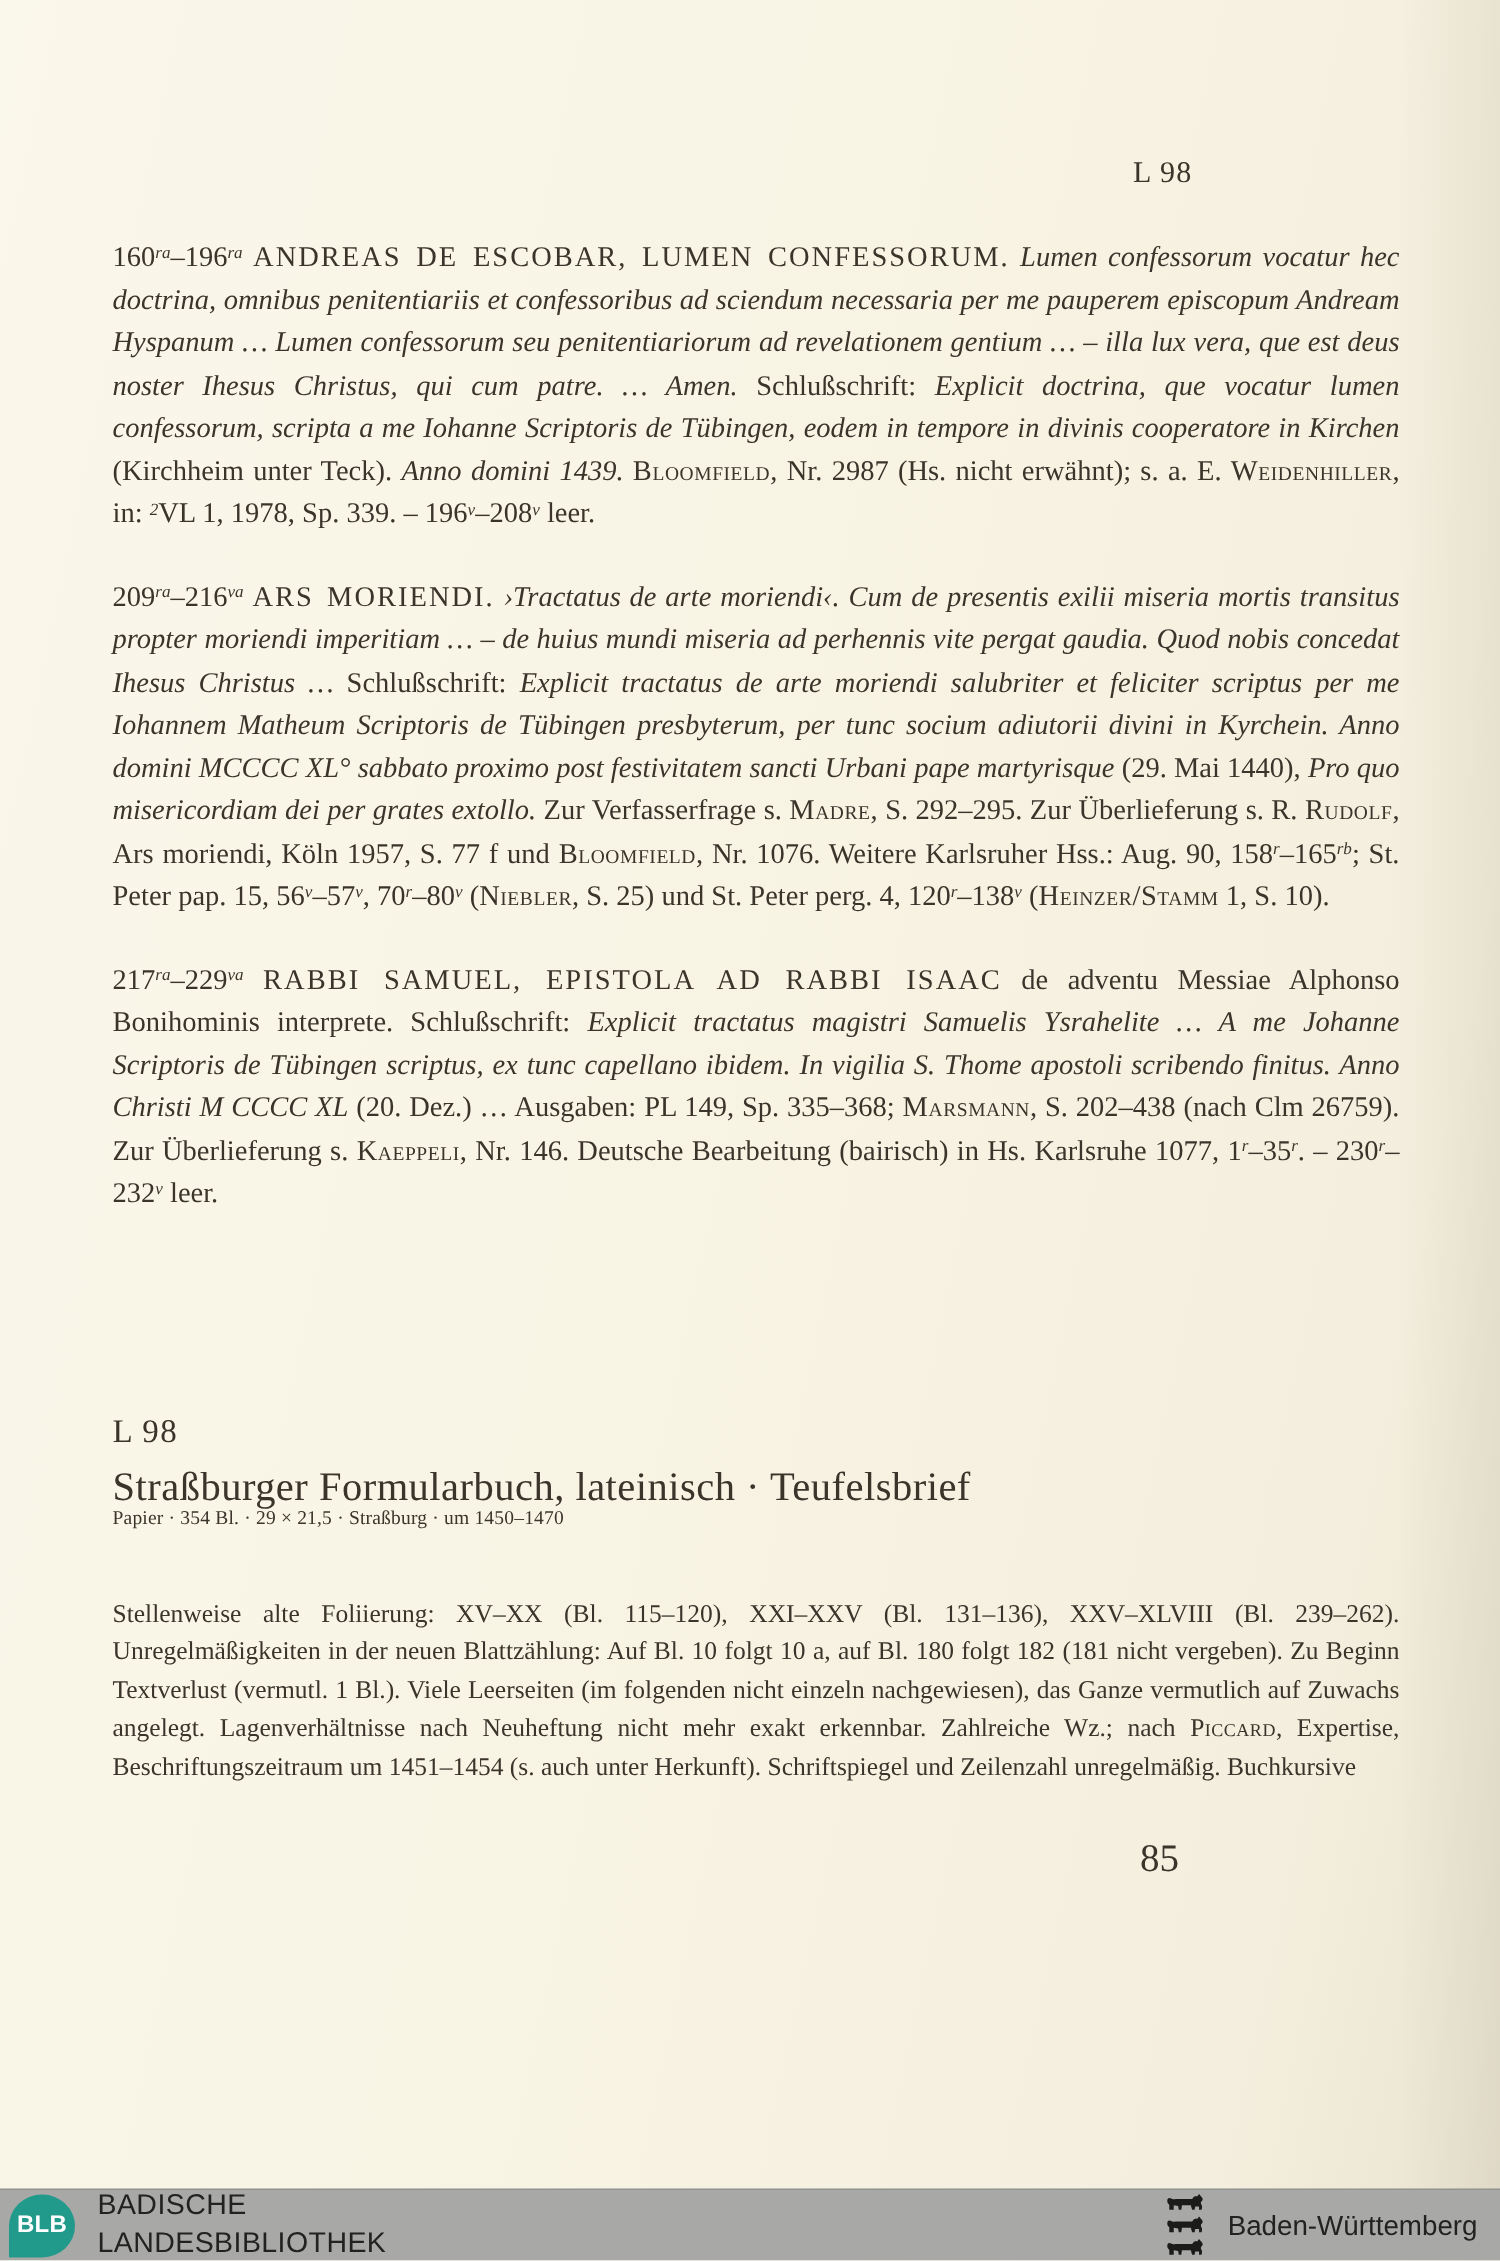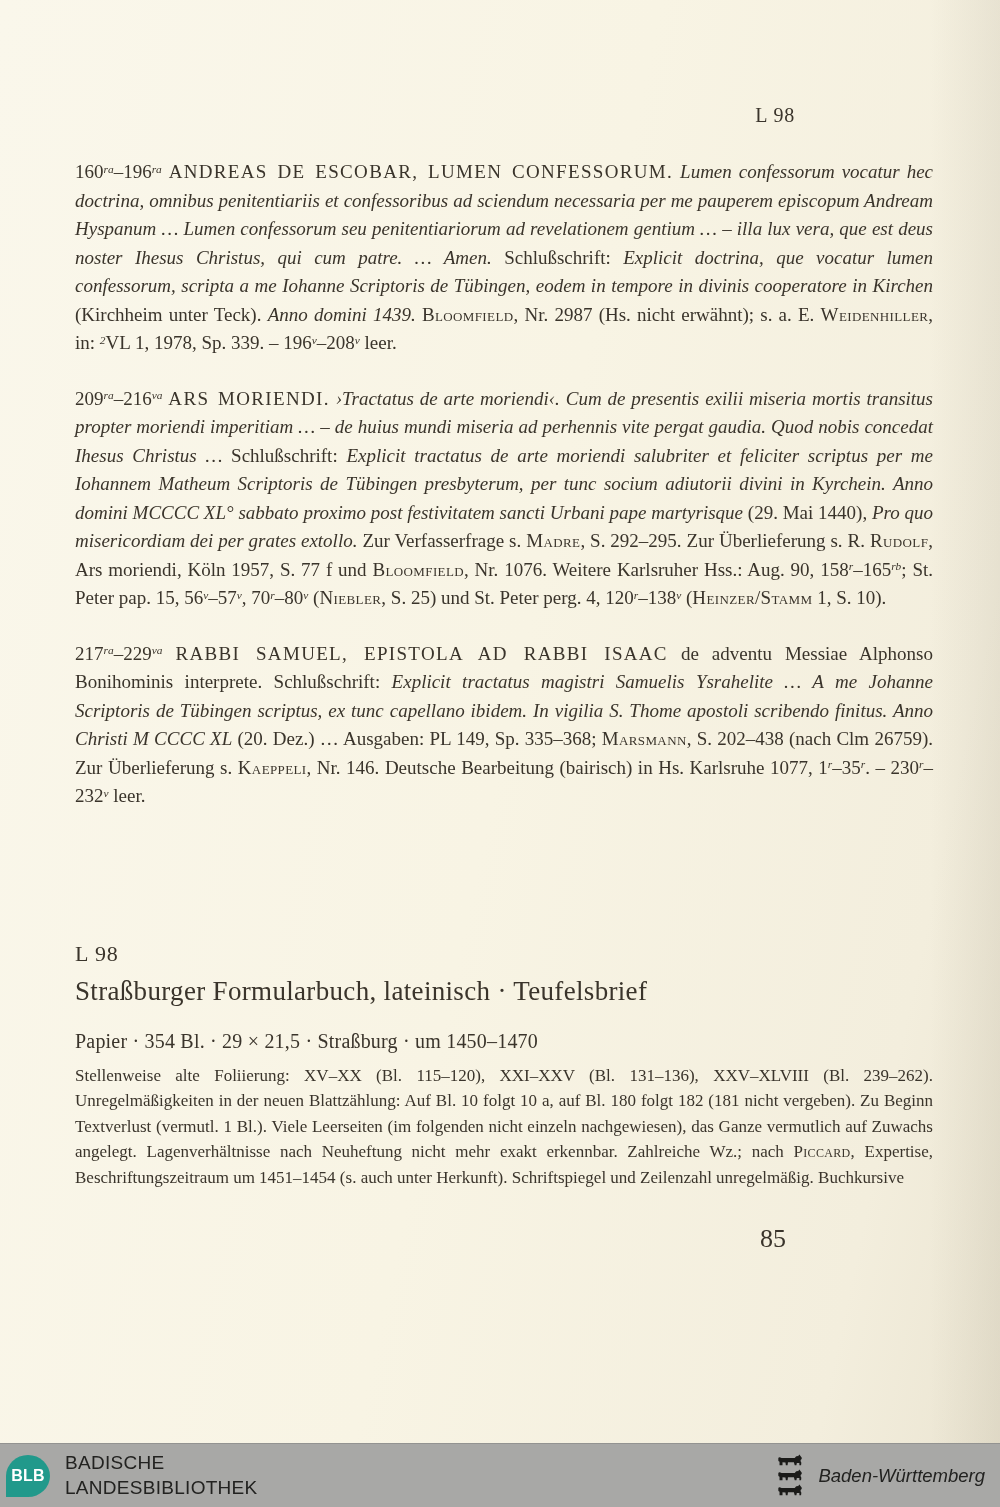--- a/index.html
+++ b/index.html
@@ -25,39 +25,39 @@
   .running-head{position:absolute;top:104px;right:205px;font-size:20px;letter-spacing:0.04em;}
   .entries{position:absolute;top:158px;left:75px;width:858px;}
   .entry{margin:0 0 27px 0;font-size:19px;line-height:28.5px;text-align:justify;}
   .entry:last-child{margin-bottom:0;}
   .seg-i{font-style:italic;}
   .seg-sc{font-variant:small-caps;letter-spacing:0.02em;}
   .seg-ls{letter-spacing:0.07em;word-spacing:0.08em;}
   sup{font-size:60%;line-height:0;vertical-align:baseline;position:relative;top:-0.45em;font-style:italic;}
   .shelfmark{position:absolute;top:941px;left:75px;font-size:22px;letter-spacing:0.04em;}
   .ms-title{position:absolute;top:976px;left:75px;margin:0;font-size:27px;font-weight:normal;letter-spacing:0.012em;}
-  .physdesc{position:absolute;top:1030px;left:75px;font-size:20px;letter-spacing:0.01em;}
+  .physdesc{position:absolute;top:1004px;left:75px;font-size:13px;letter-spacing:0.01em;}
   .description{position:absolute;top:1063px;left:75px;width:858px;margin:0;font-size:17px;line-height:25.4px;text-align:justify;}
   .page-number{position:absolute;top:1224px;right:214px;font-size:26px;}
   .footer-bar{
-    position:absolute;left:0;right:0;bottom:0;height:64px;z-index:2;
+    position:absolute;left:0;right:0;bottom:0;height:48px;z-index:2;
     background:var(--footer-bar);border-top:1px solid rgba(0,0,0,0.12);
     display:flex;align-items:center;justify-content:space-between;
     padding:0 15px 0 6px;
     font-family:"Liberation Sans", sans-serif;color:var(--footer-text);
   }
   .footer-left{display:flex;align-items:center;gap:15px;}
   .blb-badge{
     width:44px;height:42px;background:var(--teal);
     border-radius:50% 50% 50% 0;
     display:flex;align-items:center;justify-content:center;
     color:#ffffff;font-weight:bold;font-size:16px;letter-spacing:0.01em;
   }
   .library-name{font-weight:normal;font-size:19px;line-height:1.3;letter-spacing:0.015em;}
-  .footer-right{display:flex;align-items:center;gap:14px;font-style:italic;}
+  .footer-right{display:flex;align-items:center;gap:14px;}
   .lions{display:flex;flex-direction:column;gap:2px;}
   .lions svg{width:27px;height:13px;display:block;fill:#1b1b19;}
   .state-name{font-size:18.5px;}
 </style>
 </head>
 <body>
 
 <div class="page">
 
   <div class="running-head">L 98</div>

